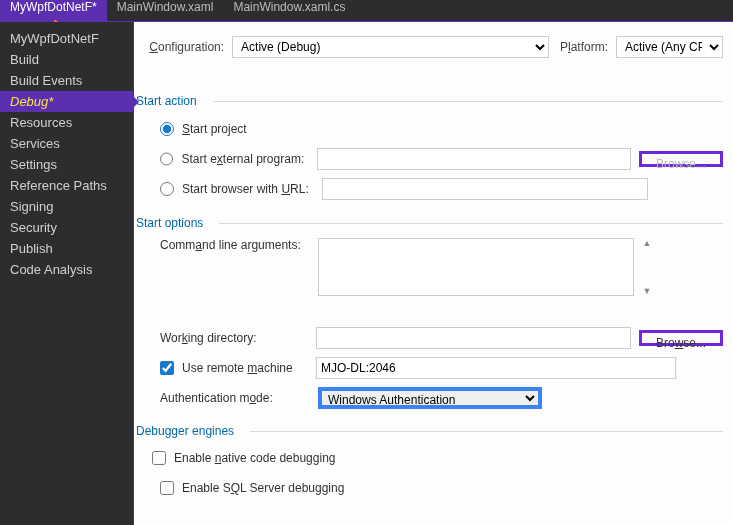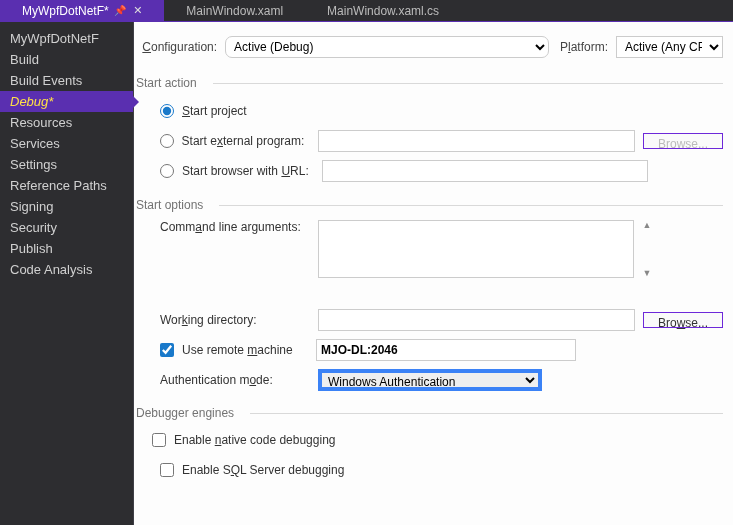--- a/index.html
+++ b/index.html
@@ -1,55 +1,55 @@
 <!DOCTYPE html>
 <html><head>
   <meta charset="utf-8">
   <style>
     * { box-sizing: border-box; margin: 0; padding: 0; font-family: "Segoe UI", Tahoma, sans-serif; }
     body { width: 733px; height: 525px; background: #2d2d30; overflow: hidden; font-size: 12px; }
 
     .tabs-bar { display: flex; height: 22px; background: #2d2d30; align-items: stretch; border-bottom: 1px solid #5a2fb0; }
-    .tab { display: flex; align-items: center; padding: 0 22px; color: #bbb; cursor: pointer; gap: 6px; }
+    .tab { display: flex; align-items: center; padding: 0 10px; color: #bbb; cursor: pointer; gap: 6px; flex-direction: column; }
     .tab.active { background: #5a2fb0; color: #fff; }
     .tab-close { font-size: 11px; color: #ddd; cursor: pointer; }
     .tab-pin { font-size: 10px; }
 
     .main { display: flex; height: 503px; }
 
     .sidebar { width: 133px; background: #2d2d30; padding-top: 6px; }
     .sidebar-item { padding: 3px 10px; color: #d0d0d0; cursor: pointer; font-size: 13px; }
     .sidebar-item.selected { background: #5a2fb0; color: #fde047; position: relative; font-style: italic; }
     .sidebar-item.selected::after { content: ""; position: absolute; right: -6px; top: 50%; transform: translateY(-50%); border-left: 6px solid #5a2fb0; border-top: 6px solid transparent; border-bottom: 6px solid transparent; }
 
     .content { flex: 1; background: #fdfdfd; color: #222; padding: 10px 10px 10px 0; overflow: hidden; border-left: 1px solid #3f3f46;}
     .content-inner { padding-left: 2px; }
 
-    .config-row { display: flex; align-items: center; gap: 8px; padding: 4px 0 12px 3px; margin-left: -3px;}
+    .config-row { display: flex; align-items: center; gap: 8px; padding: 4px 0 12px 10px; margin-left: -3px;}
     .config-label { color: #444; font-size: 12px; margin-left: 3px;}
     select.combo, input.text-input { border: 1px solid #ccc; background: #fff; font-size: 12px; padding: 2px 4px; height: 22px; }
-    select.combo.config { width: 328px; border-radius: 7px; }
+    select.combo.config { width: 328px; }
     select.combo.platform { width: 107px; }
 
-    .section-head { display: flex; align-items: center; gap: 16px; color: #737373; font-size: 12px; margin: 6px 0 8px 0; }
+    .section-head { display: flex; align-items: center; gap: 16px; color: #0369a1; font-size: 12px; margin: 24px 0 8px 0; }
     .section-head .line { flex: 1; height: 1px; background: #d9d9d9; }
 
     .field-row { display: flex; align-items: center; margin: 6px 0 6px 24px; gap: 8px; min-height: 24px; }
     .field-label { width: 150px; color: #333; font-size: 12px; letter-spacing: 0; white-space: nowrap;}
 
     .radio-row { display:flex; align-items:center; gap:8px; margin: 4px 0 4px 24px; min-height:26px;}
     input[type=radio] { width:14px; height:14px; accent-color:#1979ca;}
     input[type=checkbox] { width:14px; height:14px; accent-color:#1979ca;}
 
-    .btn { border:1px solid #6d28d9; background:#fafafa; padding: 3px 14px; font-size:12px; color:#333; cursor:pointer; height:16px;}
+    .btn { border:3px solid #6d28d9; background:#fafafa; padding: 3px 14px; font-size:12px; color:#333; cursor:pointer; height:16px;}
     .btn:disabled { color:#bbb; cursor:default; }
 
     .text-input.w-ext { width: 326px; }
     .text-input.w-wd { width: 318px; }
-    .text-input.w-rm { width: 260px; font-weight: bold; }
+    .text-input.w-rm { width: 360px; }
     .text-input.w-url { width: 326px; }
     textarea.cla { width: 316px; height: 58px; border:1px solid #ccc; resize:none; font-size:12px; padding:2px 4px;}
     .scroll-indicator { width:10px; display:flex; flex-direction:column; justify-content:space-between; height:58px; color:#888; font-size:9px; align-items:center;}
 
     select.auth { width: 224px; height:22px; border:4px solid #3b82f6; font-size:12px; padding:1px 2px;}
     .ulchar { text-decoration: underline; }
     .lbl { color:#333; font-size:12px; }
   </style>
 </head>
 <body>

